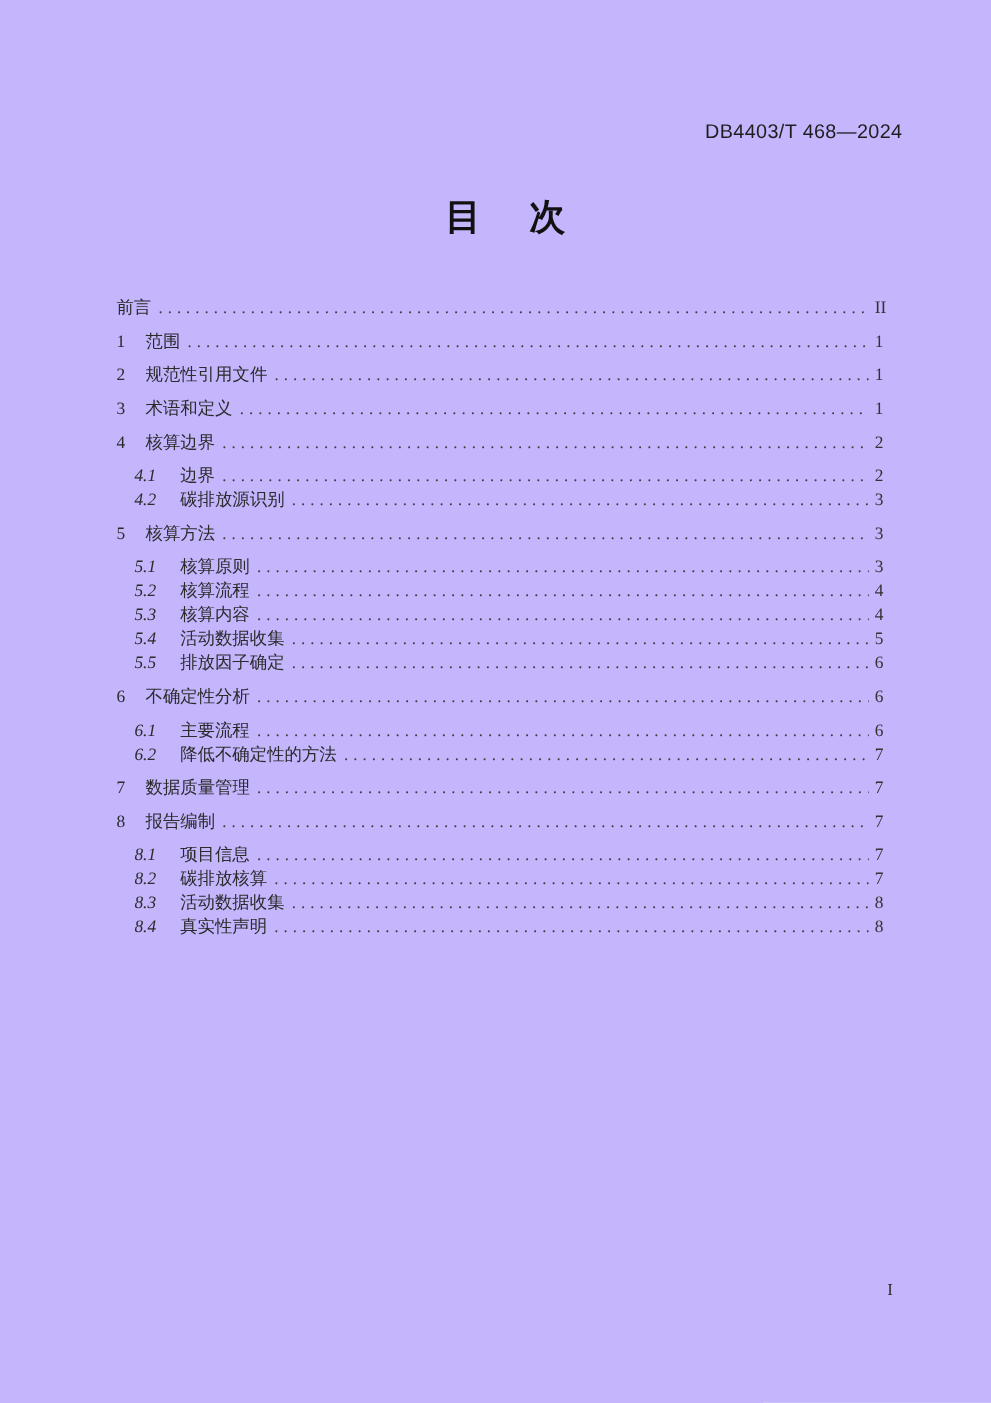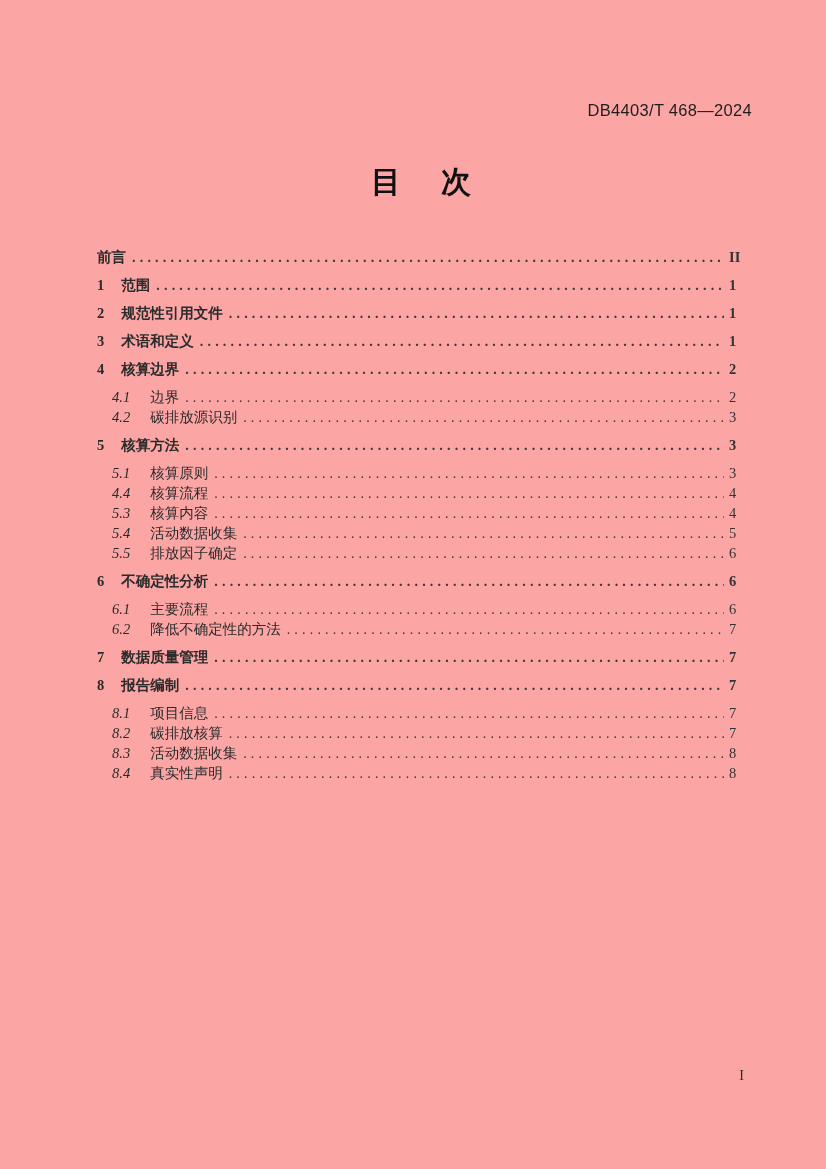--- a/index.html
+++ b/index.html
@@ -11,21 +11,21 @@
     position: relative;
     width: 826px;
     height: 1169px;
     overflow: hidden;
     font-family: "Liberation Serif", "DejaVu Serif", serif;
     color: #262626;
   }
   .page {
     position: absolute;
     inset: 0;
-    background: #fca5a5;
+    background: #c4b5fd;
   }
   
   .doc-header {
     position: absolute;
     top: 101px;
     left: 97px;
     right: 74px;
     text-align: right;
     font-family: "Liberation Sans", "DejaVu Sans", sans-serif;
     font-size: 16.5px;
@@ -62,21 +62,21 @@
     width: 648px;
   }
   .toc-row {
     display: flex;
     align-items: baseline;
     height: 20px;
     line-height: 20px;
     font-size: 14.5px;
     color: #2b2b2b;
   }
-  .toc-row.level1 { margin: 8px 0; font-weight: bold; }
+  .toc-row.level1 { margin: 8px 0; }
   .toc-row.level2 { margin: 0; padding-left: 15px; }
   .toc-num {
     white-space: pre;
     flex-shrink: 0;
     margin-right: 17px;
   }
   .toc-row.level2 .toc-num { margin-right: 20px; font-style: italic; }
   .toc-label {
     white-space: pre;
     flex-shrink: 0;
@@ -174,21 +174,21 @@
     <span class="toc-dots"></span>
     <span class="toc-page">3</span>
   </div>
       <div class="toc-row level2">
     <span class="toc-num">5.1</span>
     <span class="toc-label">核算原则</span>
     <span class="toc-dots"></span>
     <span class="toc-page">3</span>
   </div>
       <div class="toc-row level2">
-    <span class="toc-num">4.4</span>
+    <span class="toc-num">5.2</span>
     <span class="toc-label">核算流程</span>
     <span class="toc-dots"></span>
     <span class="toc-page">4</span>
   </div>
       <div class="toc-row level2">
     <span class="toc-num">5.3</span>
     <span class="toc-label">核算内容</span>
     <span class="toc-dots"></span>
     <span class="toc-page">4</span>
   </div>

